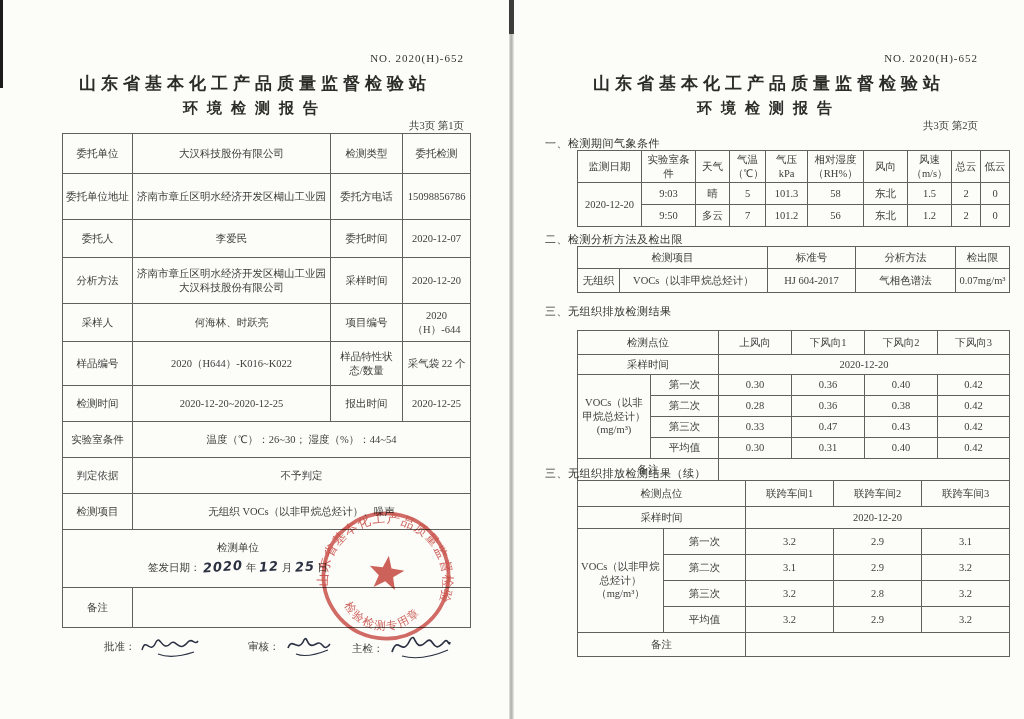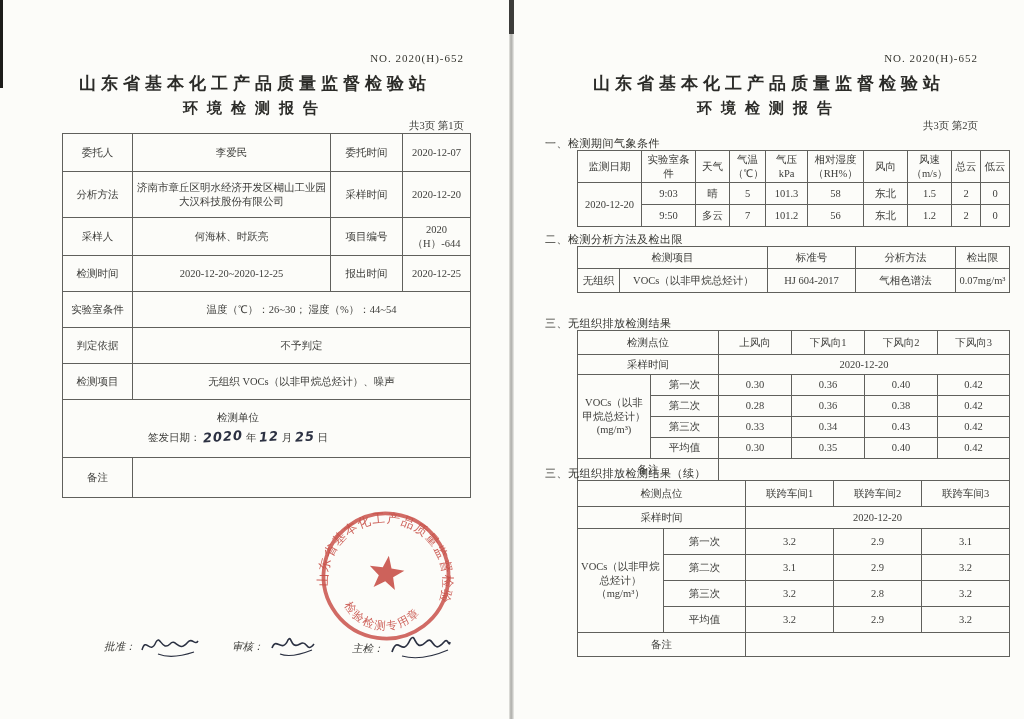--- a/index.html
+++ b/index.html
@@ -42,21 +42,21 @@
   .issue-line { font-size:10.5px; margin:4px 0; }
   .hand { font-family:"DejaVu Sans", sans-serif; font-style:italic; color:#2c3142; font-size:13px;
           display:inline-block; transform:rotate(-4deg); font-weight:bold; letter-spacing:1px; }
 
   
   #stamp { position:absolute; left:316px; top:506px; width:140px; height:140px; z-index:5;
            mix-blend-mode:multiply; opacity:0.88; transform:rotate(8deg); pointer-events:none; }
 
   
   .sig-row { position:absolute; left:0; top:632px; width:510px; height:60px; font-size:10.5px; }
-  .sig-group { position:absolute; white-space:nowrap;font-style:italic; }
+  .sig-group { position:absolute; white-space:nowrap; }
   .sig-svg { vertical-align:-10px; margin-left:2px; }
 
   
   .sec-title { position:absolute; left:31px; font-size:11px; color:#33332f; letter-spacing:0.5px; }
   .p2t { position:absolute; left:63px; }
 </style>
 </head>
 <body>
 
 <div class="page" id="page1">
@@ -66,37 +66,55 @@
   <div class="page-info" style="top:119px;">共3页 第1页</div>
 
   <table class="t" id="form-table">
     <colgroup>
         <col style="width:70px">
         <col style="width:198px">
         <col style="width:72px">
         <col style="width:68px">
       </colgroup>
     <tbody>
+    <tr style="height:40px">
+      <th>委托单位</th>
+      <td class="lv">大汉科技股份有限公司</td>
+      <th>检测类型</th>
+      <td class="lv">委托检测</td>
+    </tr>
+    <tr style="height:46px">
+      <th class="bold">委托单位地址</th>
+      <td class="lv bold">济南市章丘区明水经济开发区楜山工业园</td>
+      <th>委托方电话</th>
+      <td class="lv">15098856786</td>
+    </tr>
     <tr style="height:38px">
       <th class="bold">委托人</th>
       <td class="lv">李爱民</td>
       <th>委托时间</th>
       <td class="lv">2020-12-07</td>
     </tr>
     <tr style="height:46px">
       <th>分析方法</th>
       <td class="lv bold">济南市章丘区明水经济开发区楜山工业园大汉科技股份有限公司</td>
       <th>采样时间</th>
       <td class="lv">2020-12-20</td>
     </tr>
     <tr style="height:38px">
       <th>采样人</th>
       <td class="lv">何海林、时跃亮</td>
       <th>项目编号</th>
       <td class="lv">2020（H）-644</td>
+    </tr>
+    <tr style="height:44px">
+      <th>样品编号</th>
+      <td class="lv">2020（H644）-K016~K022</td>
+      <th class="bold">样品特性状态/数量</th>
+      <td class="lv">采气袋 22 个</td>
     </tr>
     <tr style="height:36px">
       <th>检测时间</th>
       <td class="lv">2020-12-20~2020-12-25</td>
       <th>报出时间</th>
       <td class="lv">2020-12-25</td>
     </tr>
     <tr style="height:36px">
       <th>实验室条件</th>
       <td class="lv" colspan="3">温度（℃）：26~30；  湿度（%）：44~54</td>
@@ -143,21 +161,21 @@
     </text>
   </svg>
 
   <div class="sig-row">
     <div class="sig-group" style="left:104px;">
       <span>批准：</span><svg class="sig-svg" width="62" height="28">
           <path d="M4 18 C8 4 12 24 18 10 C22 2 24 20 32 12 C38 5 40 22 50 10 C54 5 57 14 60 9" fill="none" stroke="#2b3142" stroke-width="1.5"></path>
           <path d="M20 22 C30 26 44 24 56 20" fill="none" stroke="#2b3142" stroke-width="1.2"></path>
         </svg>
     </div>
-    <div class="sig-group" style="left:232px;">
+    <div class="sig-group" style="left:248px;">
       <span>审核：</span><svg class="sig-svg" width="52" height="28">
           <path d="M6 16 C10 4 16 22 22 8 C26 2 24 18 34 12 C42 7 40 22 48 12" fill="none" stroke="#2b3142" stroke-width="1.6"></path>
           <path d="M14 22 C24 26 36 22 46 18" fill="none" stroke="#2b3142" stroke-width="1.1"></path>
         </svg>
     </div>
     <div class="sig-group" style="left:352px;">
       <span>主检：</span><svg class="sig-svg" width="66" height="30">
           <path d="M6 20 C12 2 16 26 24 8 C30 -2 28 22 40 10 C48 2 46 24 58 10 C62 5 63 16 64 10" fill="none" stroke="#2b3142" stroke-width="1.7"></path>
           <path d="M16 24 C30 28 48 24 62 18" fill="none" stroke="#2b3142" stroke-width="1.2"></path>
         </svg>
@@ -243,21 +261,21 @@
     <tr style="height:24px">
       <td>无组织</td>
       <td class="lv">VOCs（以非甲烷总烃计）</td>
       <td>HJ 604-2017</td>
       <td>气相色谱法</td>
       <td>0.07mg/m³</td>
     </tr>
   </tbody>
     </table>
 
-  <div class="sec-title" style="top:316px;">三、无组织排放检测结果</div>
+  <div class="sec-title" style="top:304px;">三、无组织排放检测结果</div>
   <table class="t p2t" style="top:330px; width:432px;">
     <colgroup>
         <col style="width:73px">
         <col style="width:68px">
         <col style="width:73px">
         <col style="width:73px">
         <col style="width:73px">
         <col style="width:72px">
       </colgroup>
     <tbody>
@@ -283,28 +301,28 @@
     <tr style="height:21px">
       <td>第二次</td>
       <td>0.28</td>
       <td>0.36</td>
       <td>0.38</td>
       <td>0.42</td>
     </tr>
     <tr style="height:21px">
       <td>第三次</td>
       <td>0.33</td>
-      <td>0.34</td>
+      <td>0.47</td>
       <td>0.43</td>
       <td>0.42</td>
     </tr>
     <tr style="height:21px">
       <td>平均值</td>
       <td>0.30</td>
-      <td>0.35</td>
+      <td>0.31</td>
       <td>0.40</td>
       <td>0.42</td>
     </tr>
     <tr style="height:22px">
       <td colspan="2">备注</td>
       <td colspan="4"></td>
     </tr>
   </tbody>
     </table>
 

